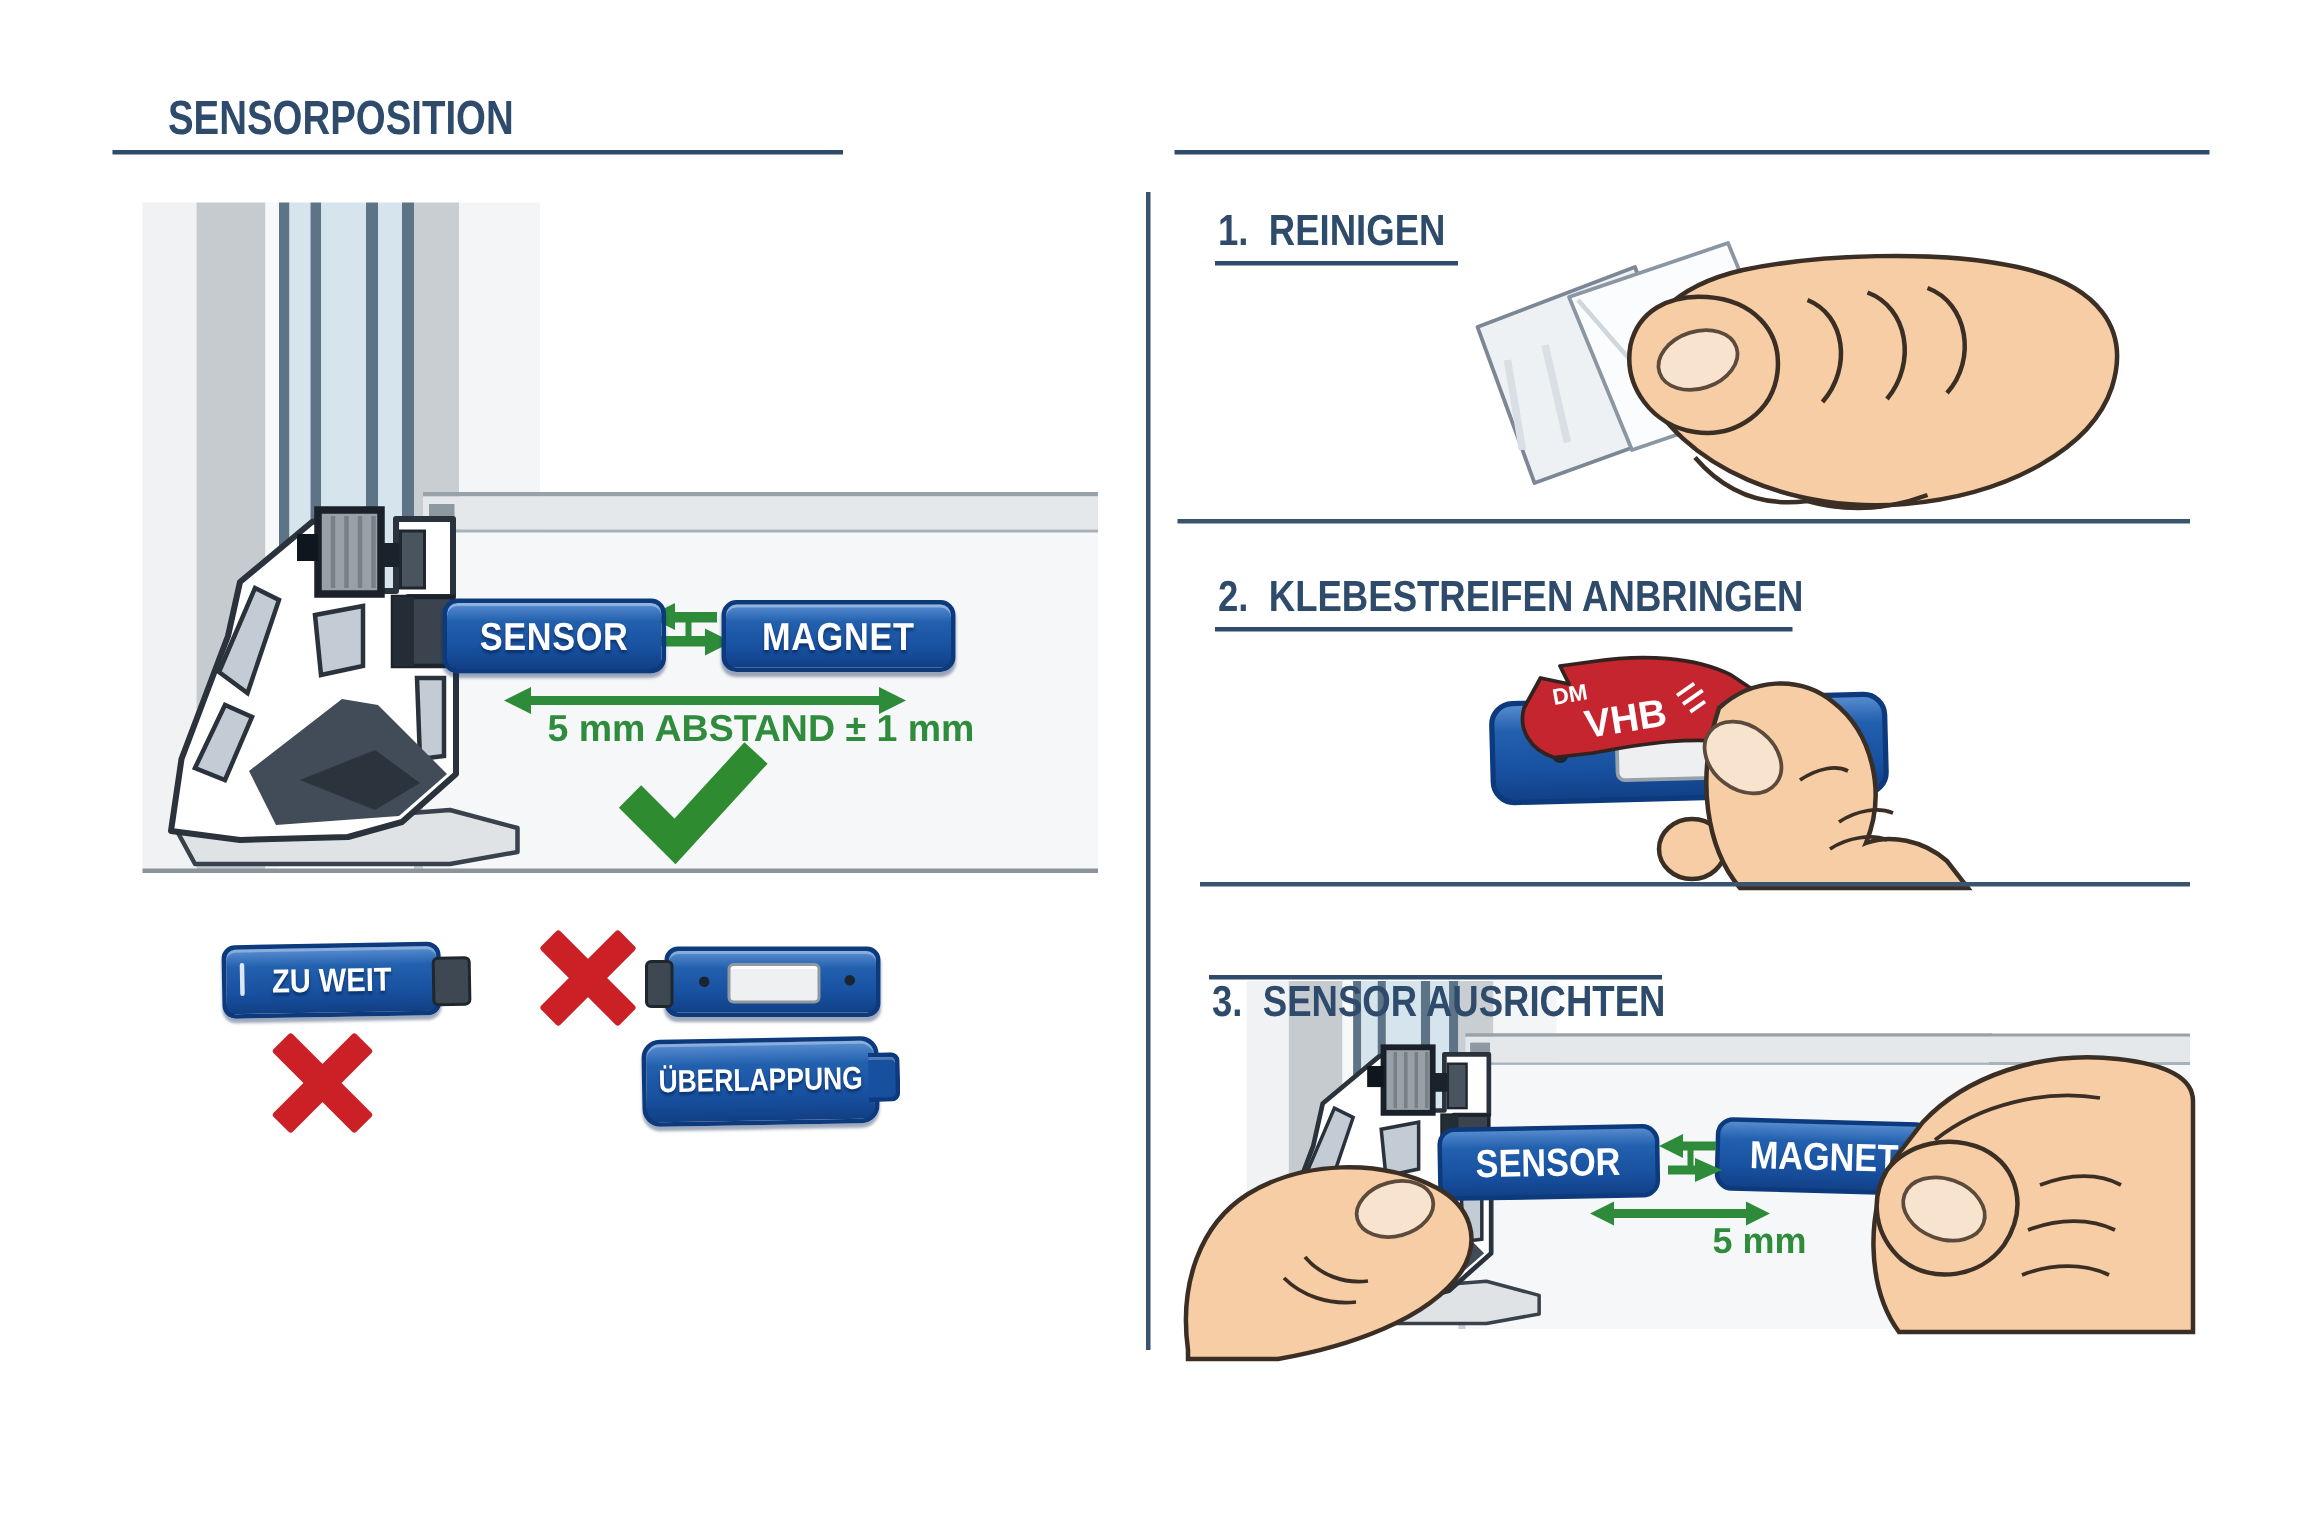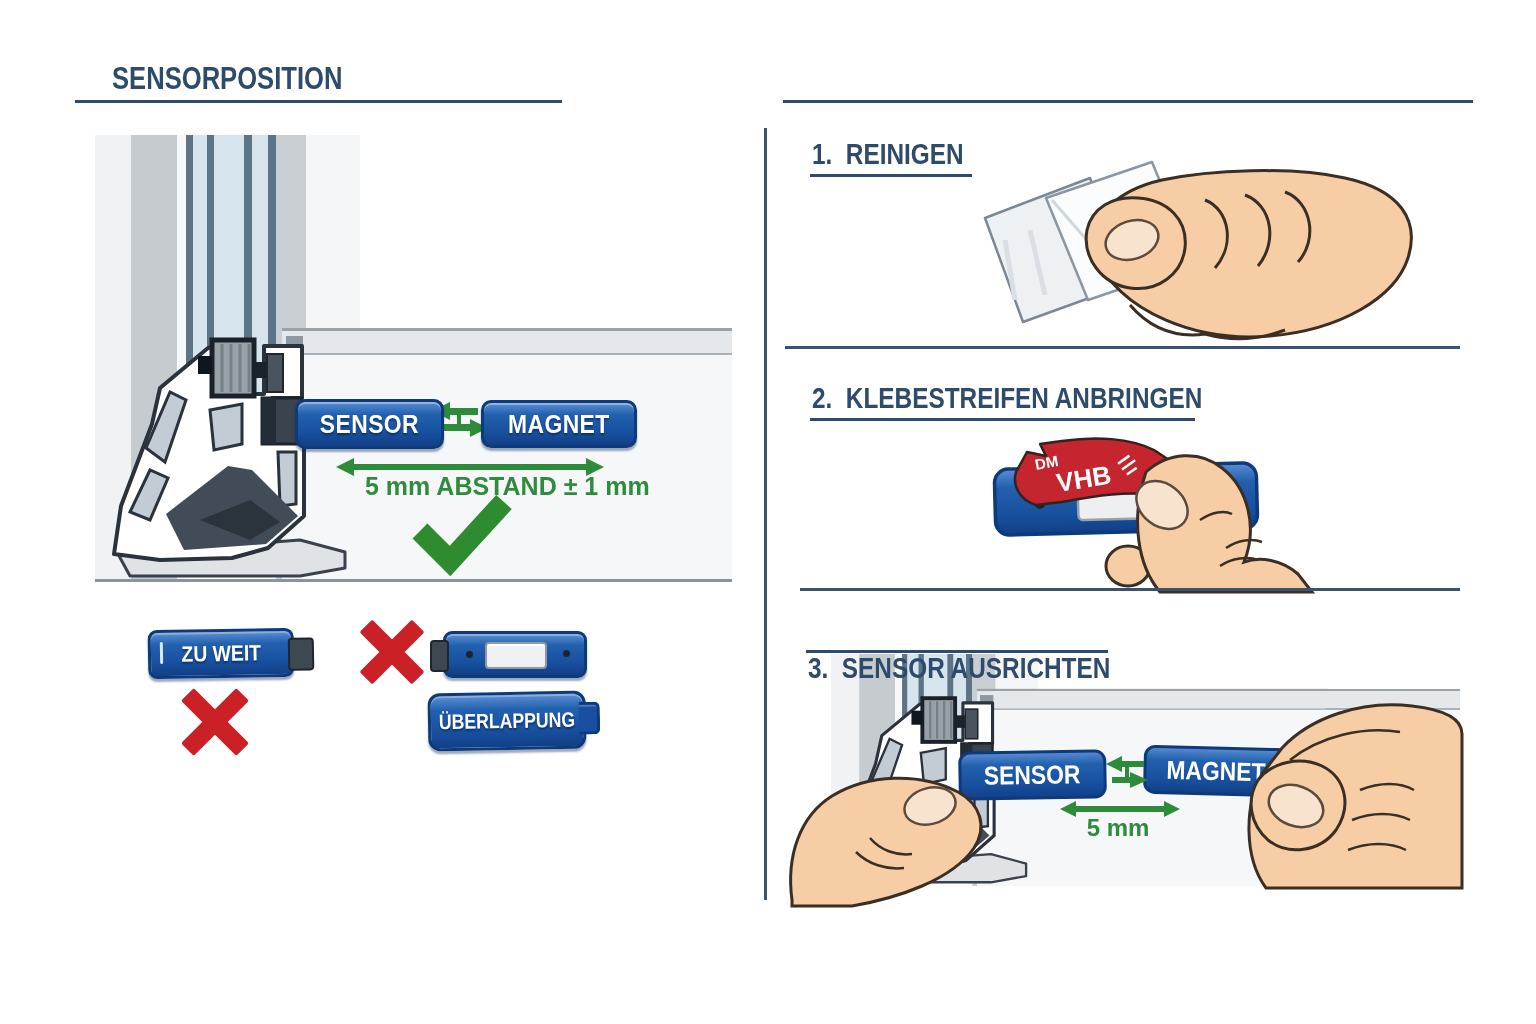--- a/index.html
+++ b/index.html
@@ -250,15 +250,15 @@
   <div class="rule" style="left:810px;top:418px;width:385px;height:3px;"></div>
 
   <div class="sep" style="left:800px;top:588px;width:660px;height:3px;"></div>
 
   <div class="abs heading" style="left:808px;top:652px;font-size:29px;">
     <span class="condL9"><span>3.</span>&nbsp;
     <span>SENSOR AUSRICHTEN</span></span>
   </div>
   <div class="rule" style="left:806px;top:650px;width:302px;height:3px;"></div>
 
-  <div class="greenText" style="left:1073px;top:814px;width:90px;font-size:24px;">5 mm</div>
+  <div class="greenText" style="left:1128px;top:814px;width:90px;font-size:24px;">5 mm</div>
 
 </div>
 
 </body></html>

